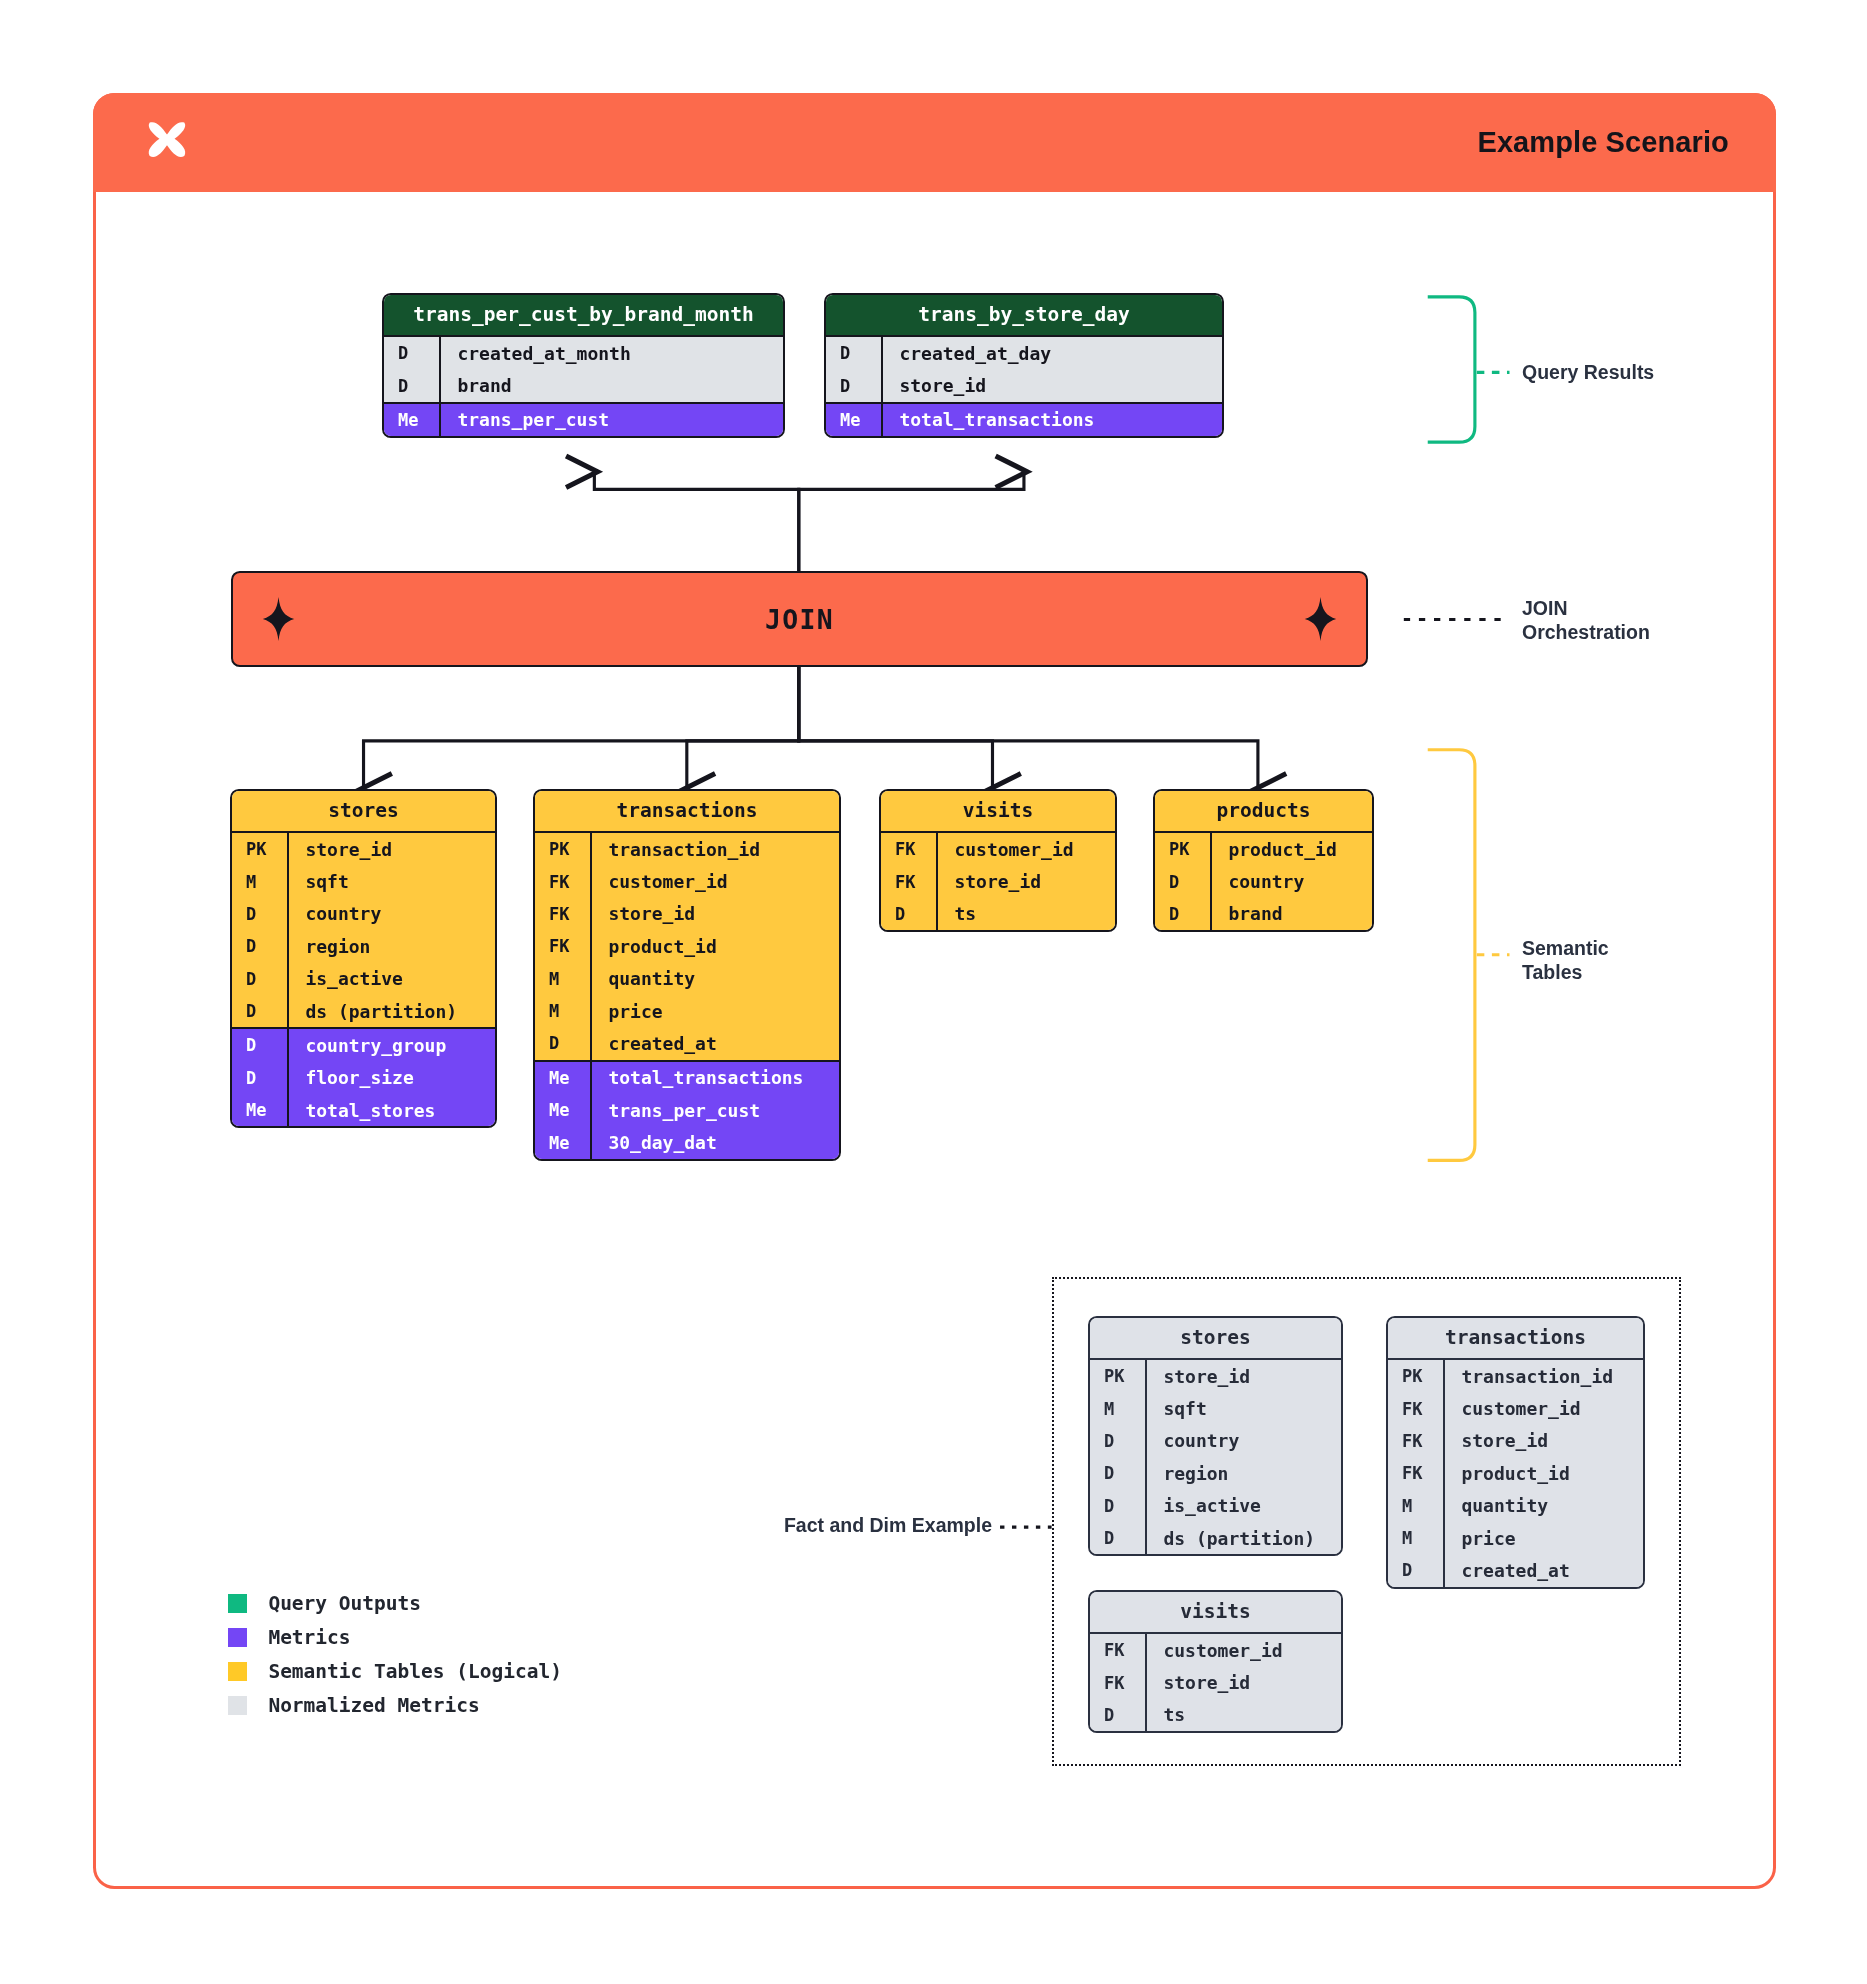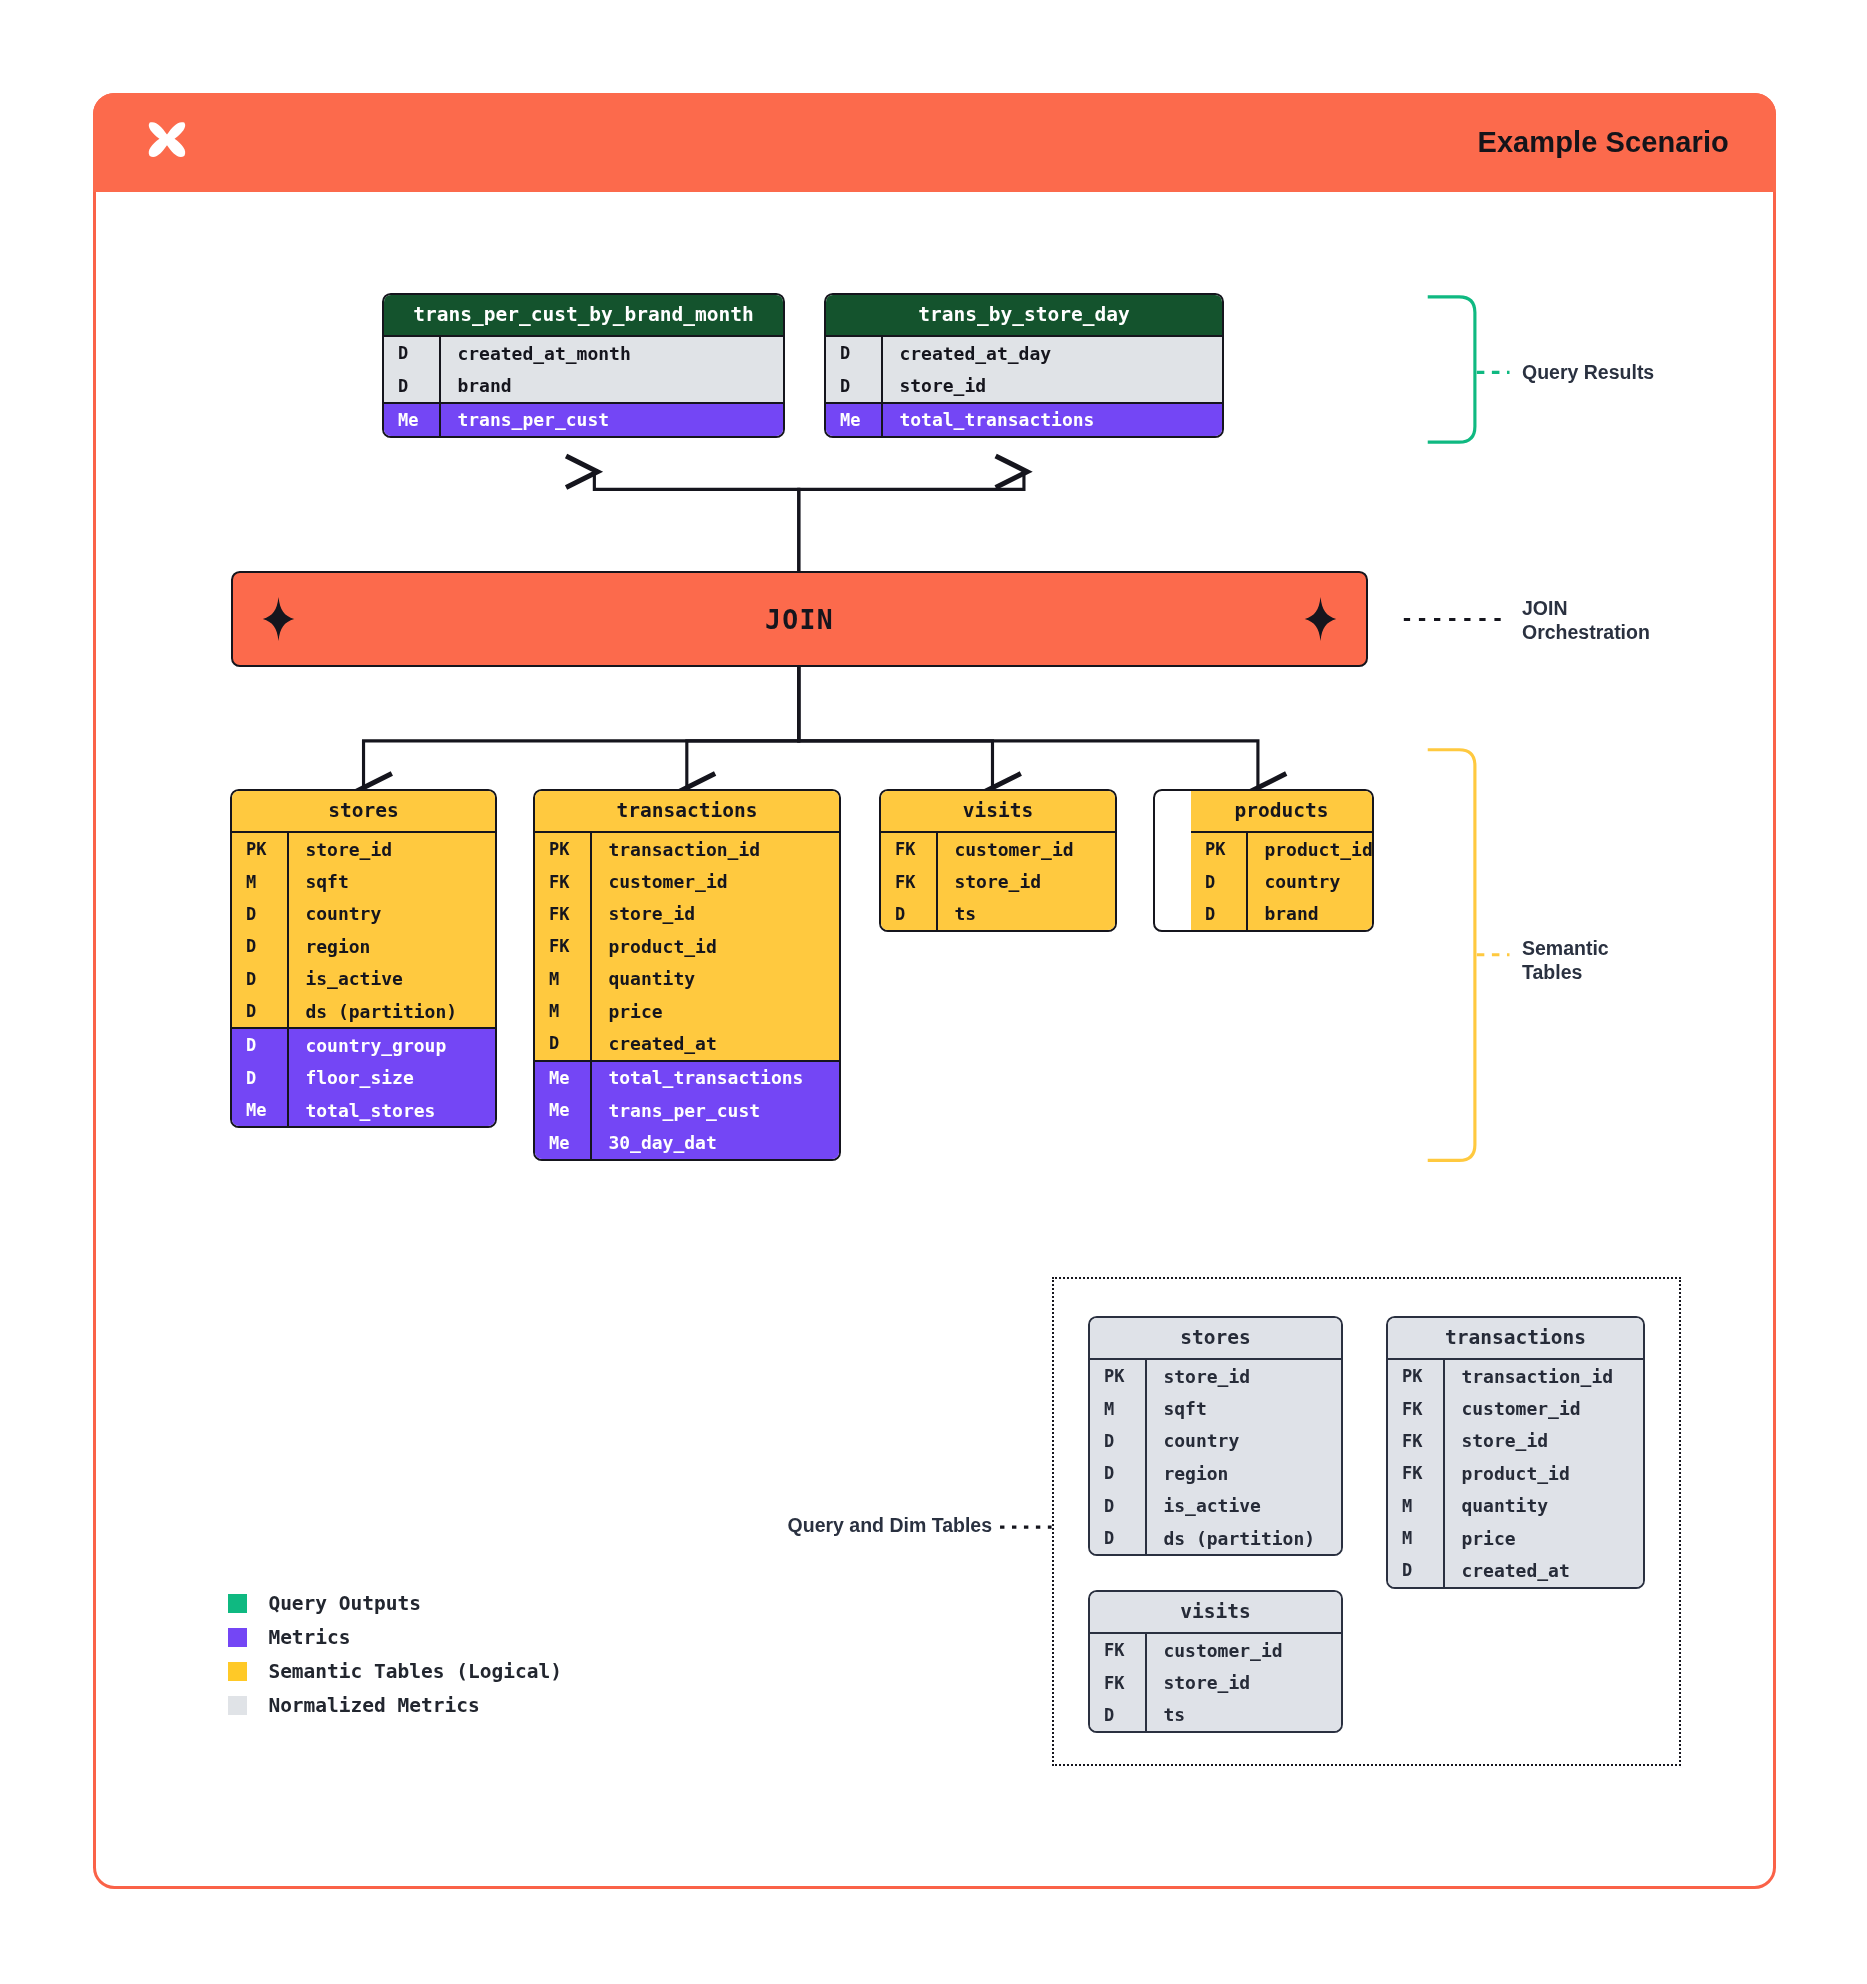--- a/index.html
+++ b/index.html
@@ -337,21 +337,21 @@
           <span class="k">FK</span>
           <span class="v">store_id</span>
         </div>
       <div class="row">
           <span class="k">D</span>
           <span class="v">ts</span>
         </div>
     </div>
   </div>
 
-  <div class="tbl" style="left:1153px; top:789px; width:221px;padding-left:36px;">
+  <div class="tbl" style="left:1153px; top:789px; width:221px;">
     <div class="sec-yellow">
       <div class="tbl-title">products</div>
     </div>
     <div class="tbl-section sec-yellow">
       <div class="row">
           <span class="k">PK</span>
           <span class="v">product_id</span>
         </div>
       <div class="row">
           <span class="k">D</span>
@@ -365,21 +365,21 @@
   </div>
 
   <div class="anno" style="left:1522px; top:936px;">
     <div>Semantic</div>
     <div>Tables</div>
   </div>
 
   <div class="dotted-box" style="left:1052px; top:1277px; width:629px; height:489px;"></div>
 
   <div class="anno" style="left:759px; top:1513px; text-align:right; width:233px;">
-    <span>Query and Dim Tables</span>
+    <span>Fact and Dim Example</span>
   </div>
 
   <div class="tbl tbl-norm" style="left:1088px; top:1316px; width:255px;">
     <div class="sec-norm">
       <div class="tbl-title">stores</div>
     </div>
     <div class="tbl-section sec-norm">
       <div class="row">
           <span class="k">PK</span>
           <span class="v">store_id</span>

